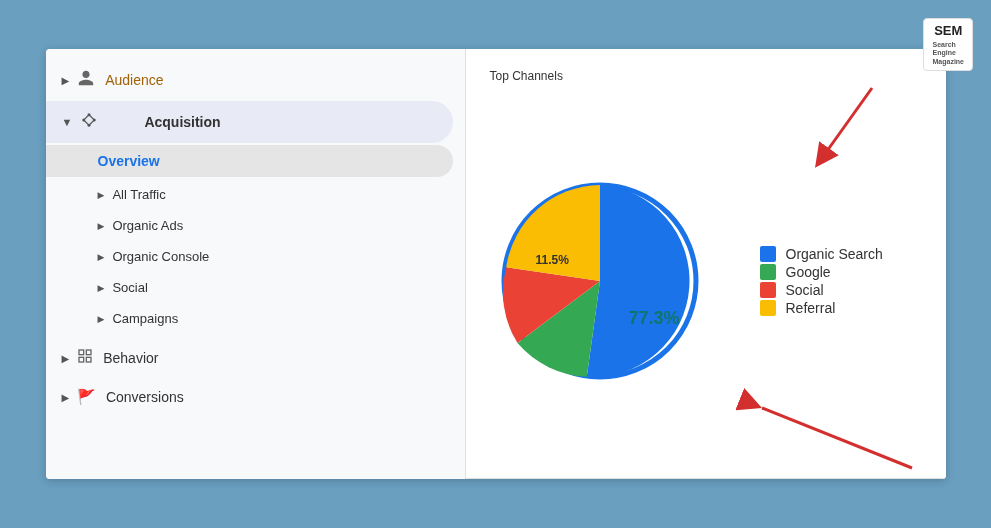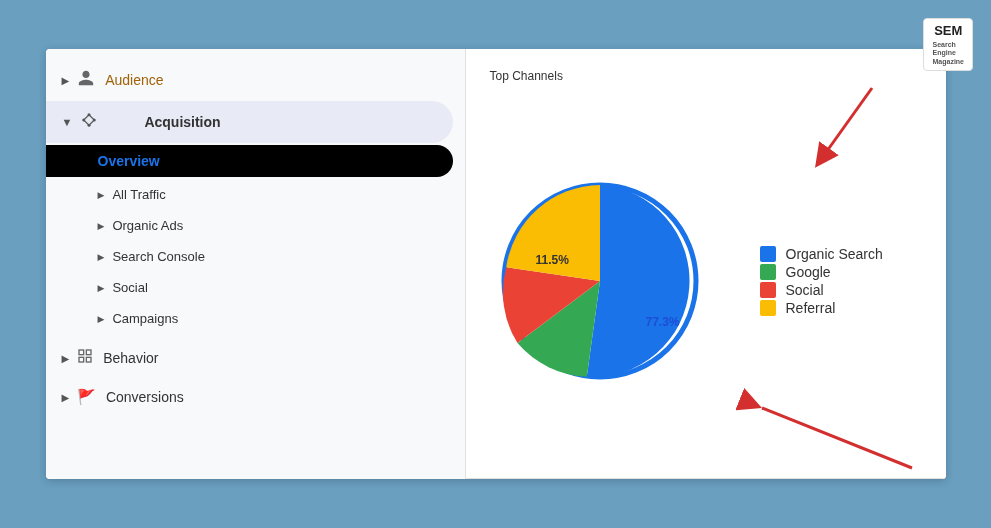--- a/index.html
+++ b/index.html
@@ -54,21 +54,21 @@
     .acquisition-row .arrow { margin-right: 8px; font-size: 11px; color: #555; }
     .acquisition-row .icon { margin-right: 12px; }
     .acquisition-row .label { font-size: 14px; color: #333; font-weight: 600; margin-left: 36px; }
 
     
     .overview-row {
       display: flex;
       align-items: center;
       padding: 8px 16px 8px 52px;
       cursor: pointer;
-      background: #000000;
+      background: #e5e5e5;
       border-radius: 0 24px 24px 0;
       margin-right: 12px;
       margin-top: 2px;
       margin-bottom: 2px;
     }
     .overview-row .label { font-size: 14px; color: #1a73e8; font-weight: 600; }
 
     .sub-item {
       display: flex;
       align-items: center;
@@ -236,21 +236,21 @@
     <div class="sub-item">
       <span class="arrow">▶</span>
       <span class="label">All Traffic</span>
     </div>
     <div class="sub-item">
       <span class="arrow">▶</span>
       <span class="label">Organic Ads</span>
     </div>
     <div class="sub-item">
       <span class="arrow">▶</span>
-      <span class="label">Search Console</span>
+      <span class="label">Organic Console</span>
     </div>
     <div class="sub-item">
       <span class="arrow">▶</span>
       <span class="label">Social</span>
     </div>
     <div class="sub-item">
       <span class="arrow">▶</span>
       <span class="label">Campaigns</span>
     </div>
 
@@ -287,21 +287,21 @@
             <path d="M110,110 L110,14 A96,96 0 1,1 96.8,205.7 Z" fill="#1a73e8"></path>
 
             <path d="M110,110 L96.8,205.7 A96,96 0 0,1 27.5,172.1 Z" fill="#34a853"></path>
 
             <path d="M110,110 L27.5,172.1 A96,96 0 0,1 16.2,96.2 Z" fill="#ea4335"></path>
 
             <path d="M110,110 L16.2,96.2 A96,96 0 0,1 110,14 Z" fill="#fbbc04"></path>
           </svg>
           
           <div class="pie-label-115" style="position:absolute; top:82px; left:22px; font-size:12px; font-weight:600; color:#333;">11.5%</div>
-          <div class="pie-label-773" style="position:absolute; bottom:62px; right:30px; font-size:12px; font-weight:600; color:#1d4ed8;">77.3%</div>
+          <div class="pie-label-773" style="position:absolute; bottom:62px; right:30px; font-size:18px; font-weight:600; color:#0f766e;">77.3%</div>
         </div>
 
         <div class="legend">
           <div class="legend-item">
             <div class="legend-dot" style="background:#1a73e8;"></div>
             <span>Organic Search</span>
           </div>
           <div class="legend-item">
             <div class="legend-dot" style="background:#34a853;"></div>
             <span>Google</span>

